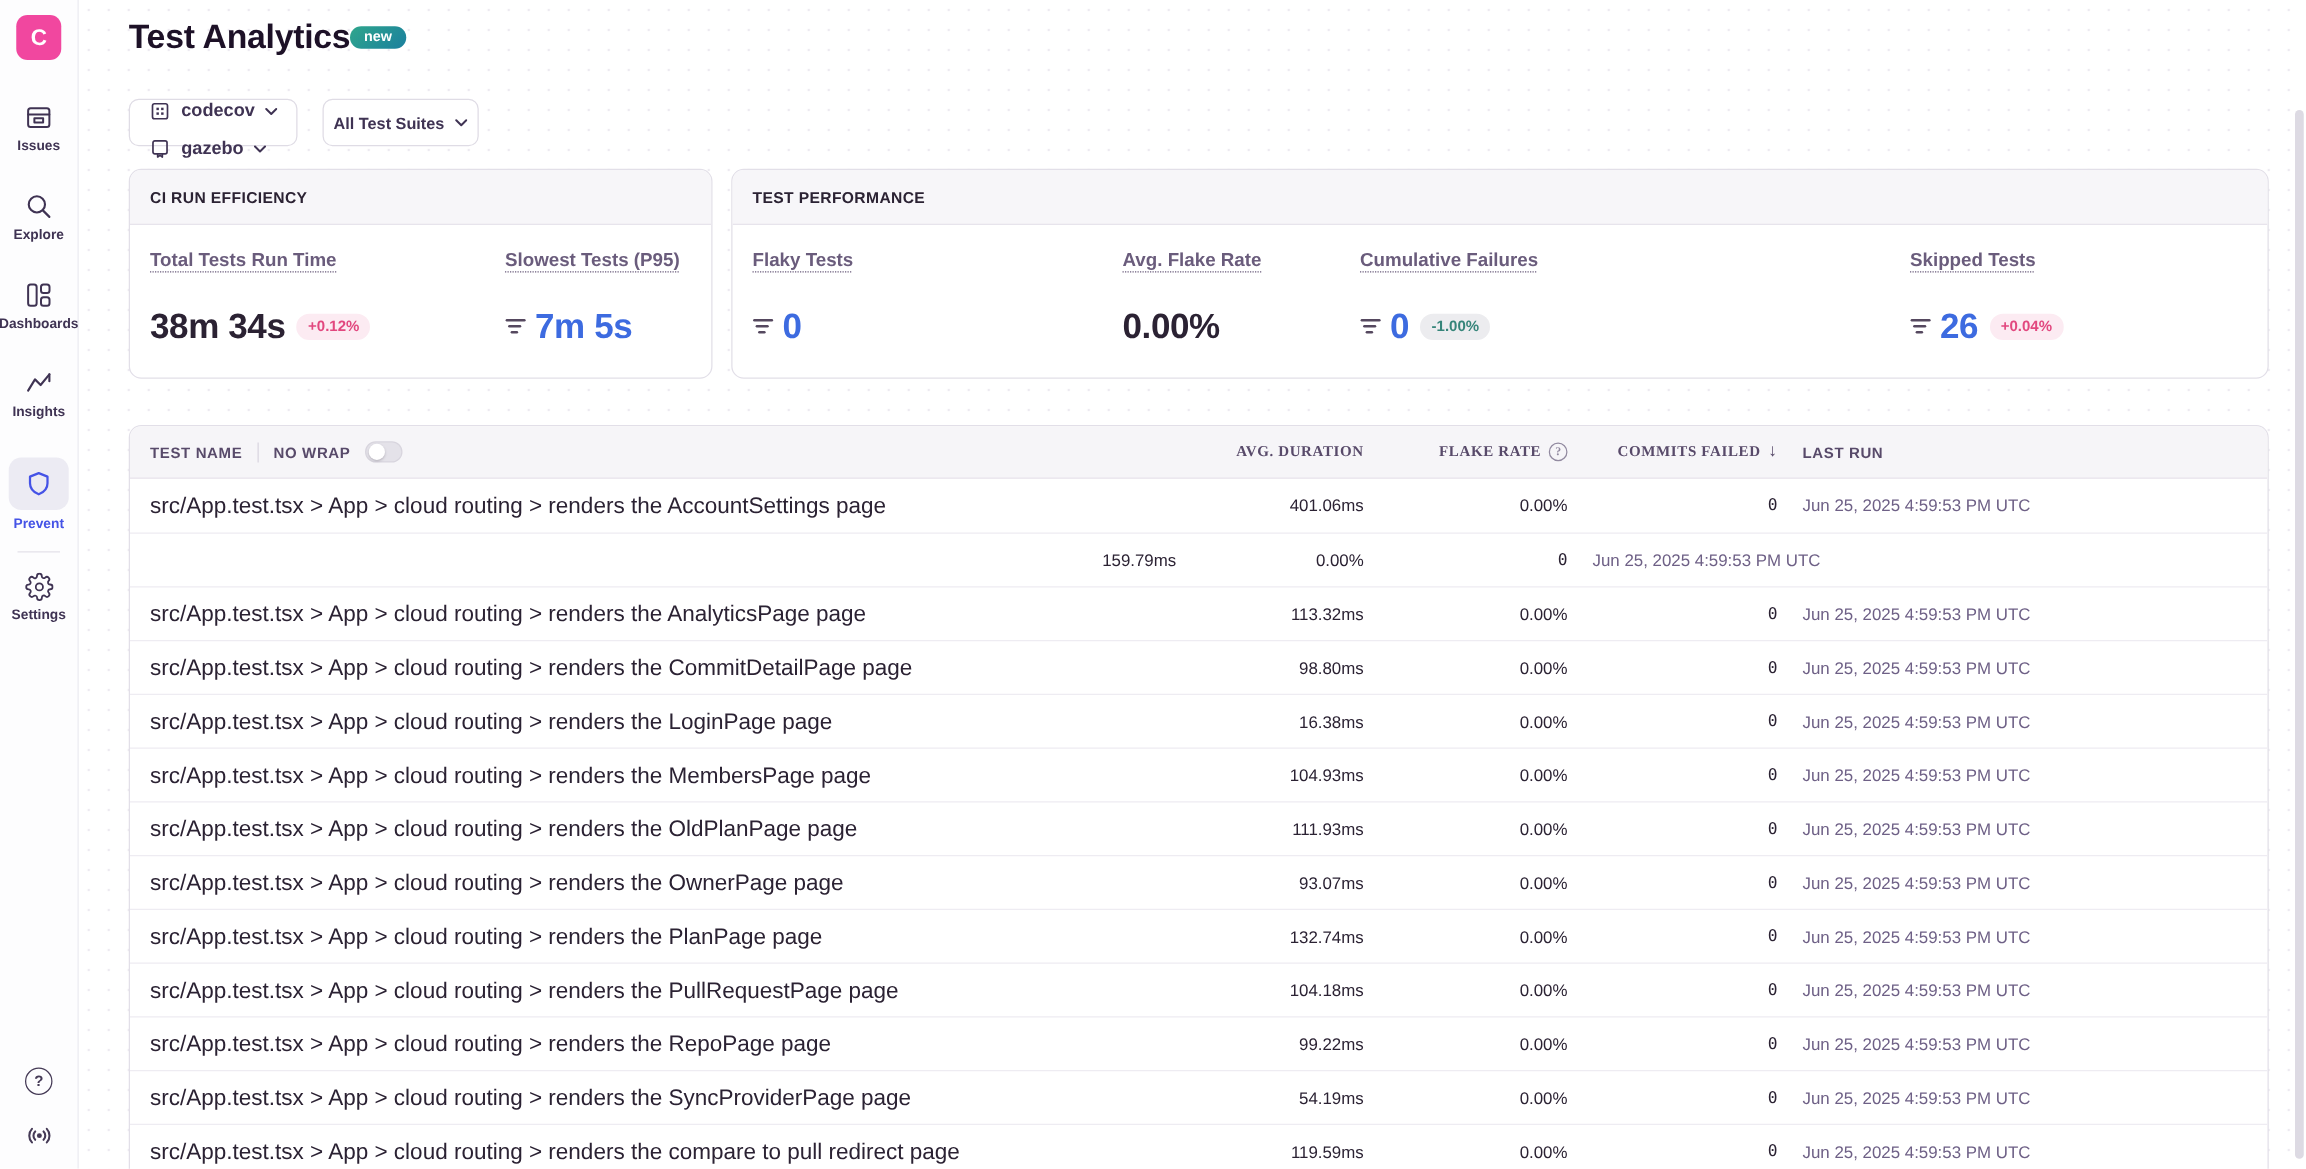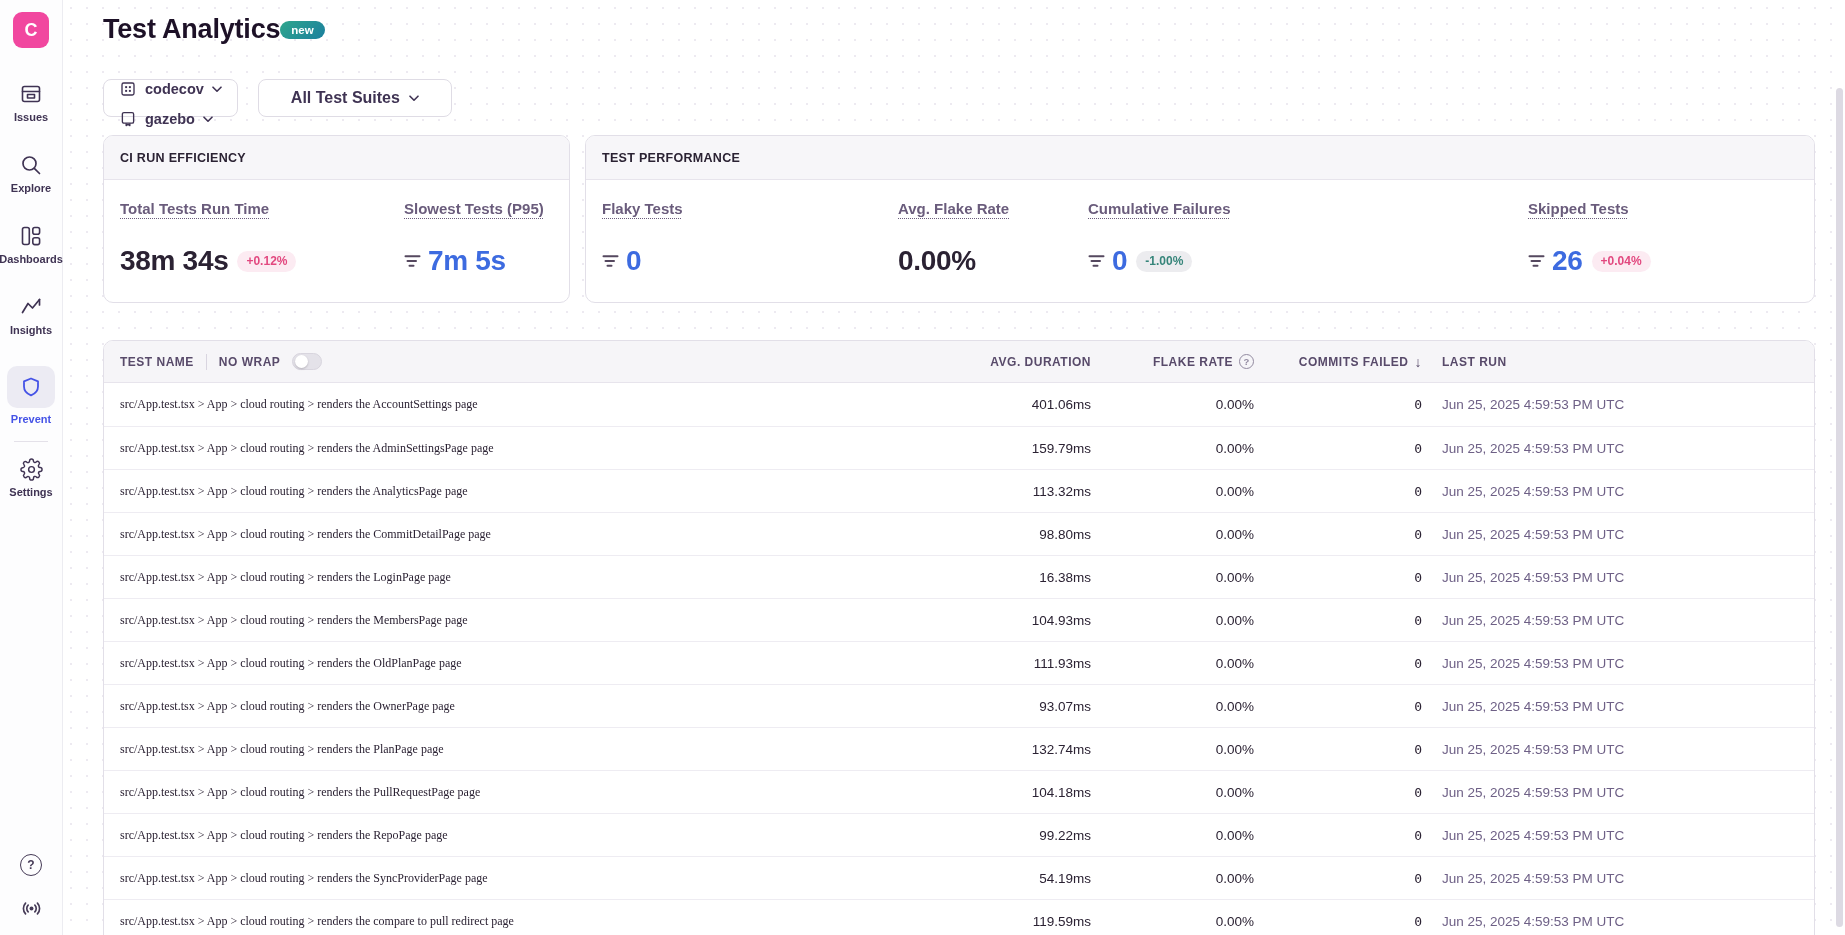--- a/index.html
+++ b/index.html
@@ -64,23 +64,23 @@
   .pill-group {
     display:flex; align-items:flex-start; background:#fff;
     border:1px solid #dfdce5; border-radius:8px; height:38px;flex-direction:column;
   }
   .pill-item {
     display:flex; align-items:center; gap:8px; padding:0 15px;
     font-size:14.5px; font-weight:600; color:#3f3353; cursor:pointer; white-space:nowrap;
   }
   .pill-sep { width:1px; background:#e7e4ec; margin:6px 0; }
   .pill-solo {
-    display:flex; align-items:center; gap:9px; padding:0 32px; height:38px;
+    display:flex; align-items:center; gap:9px; padding:0 8px; height:38px;
     background:#fff; border:1px solid #dfdce5; border-radius:8px;
-    font-size:16px; font-weight:600; color:#3f3353; cursor:pointer;
+    font-size:13px; font-weight:600; color:#3f3353; cursor:pointer;
   }
   .chev { color:#3f3353; }
 
   
   .panels { margin-top:18px; display:flex; gap:15px;justify-content:flex-end; }
   .panel { background:#fff; border:1px solid #e2dfe8; border-radius:10px; overflow:hidden; }
   .panel-ci { width:467px; flex:none; }
   .panel-perf { flex:1; }
   .panel-head {
     background:#f7f6f9; border-bottom:1px solid #e7e4ec;
@@ -108,42 +108,42 @@
   .table-card {
     margin-top:37px; background:#fff; border:1px solid #e2dfe8;
     border-radius:10px 10px 0 0; overflow:hidden; height:640px;
   }
   .tgrid { display:grid; grid-template-columns:1fr 150px 163px 168px 376px; align-items:center; padding:0 16px; }
   .thead {
     height:42px; background:#f6f5f8; border-bottom:1px solid #e7e4ec;
     font-size:12px; font-weight:700; letter-spacing:.5px; color:#584a6a;
   }
   .th { cursor:pointer; }
-  .th-right { text-align:right; display:flex; justify-content:flex-end; align-items:center; gap:6px; }
+  .th-right { text-align:right; display:flex; justify-content:flex-end; align-items:center; gap:6px;font-family:Liberation Serif, serif; }
   .th-last { padding-left:20px; }
   .name-head { display:flex; align-items:center; gap:12px; }
   .head-sep { width:1px; height:16px; background:#d9d5e0; }
   .toggle {
     width:30px; height:17px; background:#e4e2e9; border:1px solid #d8d5de;
     border-radius:999px; position:relative; cursor:pointer; flex:none;
   }
   .toggle .knob {
     position:absolute; left:1.5px; top:1px; width:13px; height:13px;
     background:#fff; border-radius:50%; box-shadow:0 1px 2px rgba(43,34,51,.25);
   }
   .info-icon {
     width:15px; height:15px; border:1.3px solid #928aa0; border-radius:50%;
     display:inline-flex; align-items:center; justify-content:center;
     font-size:9.5px; font-weight:700; color:#928aa0; letter-spacing:0;
   }
   .sort-arrow { font-size:14px; font-weight:400; color:#584a6a; }
   .trow { height:43px; border-top:1px solid #eeecf2; cursor:pointer; }
   .trow:first-child { border-top:none; }
   .cell-name {
-    font-family:Liberation Serif, serif; font-size:12px; color:#2b2233;
+    font-family:Liberation Sans, sans-serif; font-size:18px; color:#2b2233;
     white-space:nowrap; overflow:hidden; text-overflow:ellipsis; padding-right:20px;
   }
   .cell-num { font-size:13.5px; color:#2b2233; text-align:right; }
   .cell-commits { font-family:"DejaVu Sans Mono", monospace; font-size:13px; color:#2b2233; text-align:right; }
   .cell-last { font-size:13.5px; color:#6e6086; padding-left:20px; white-space:nowrap; }
 
   
   .scrollbar-thumb {
     position:absolute; right:2px; top:88px; bottom:8px; width:7px;
     background:#dddae3; border-radius:4px; z-index:5; cursor:grab;
@@ -441,21 +441,20 @@
       <div id="table-body">
   <div class="tgrid trow">
     <div class="cell-name">src/App.test.tsx &gt; App &gt; cloud routing &gt; renders the AccountSettings page</div>
     <div class="cell-num">401.06ms</div>
     <div class="cell-num">0.00%</div>
     <div class="cell-commits">0</div>
     <div class="cell-last">Jun 25, 2025 4:59:53 PM UTC</div>
   </div>
 
   <div class="tgrid trow">
-    <div class="cell-name">src/App.test.tsx &gt; App &gt; cloud routing &gt; renders the AdminSettingsPage page</div>
     <div class="cell-num">159.79ms</div>
     <div class="cell-num">0.00%</div>
     <div class="cell-commits">0</div>
     <div class="cell-last">Jun 25, 2025 4:59:53 PM UTC</div>
   </div>
 
   <div class="tgrid trow">
     <div class="cell-name">src/App.test.tsx &gt; App &gt; cloud routing &gt; renders the AnalyticsPage page</div>
     <div class="cell-num">113.32ms</div>
     <div class="cell-num">0.00%</div>

